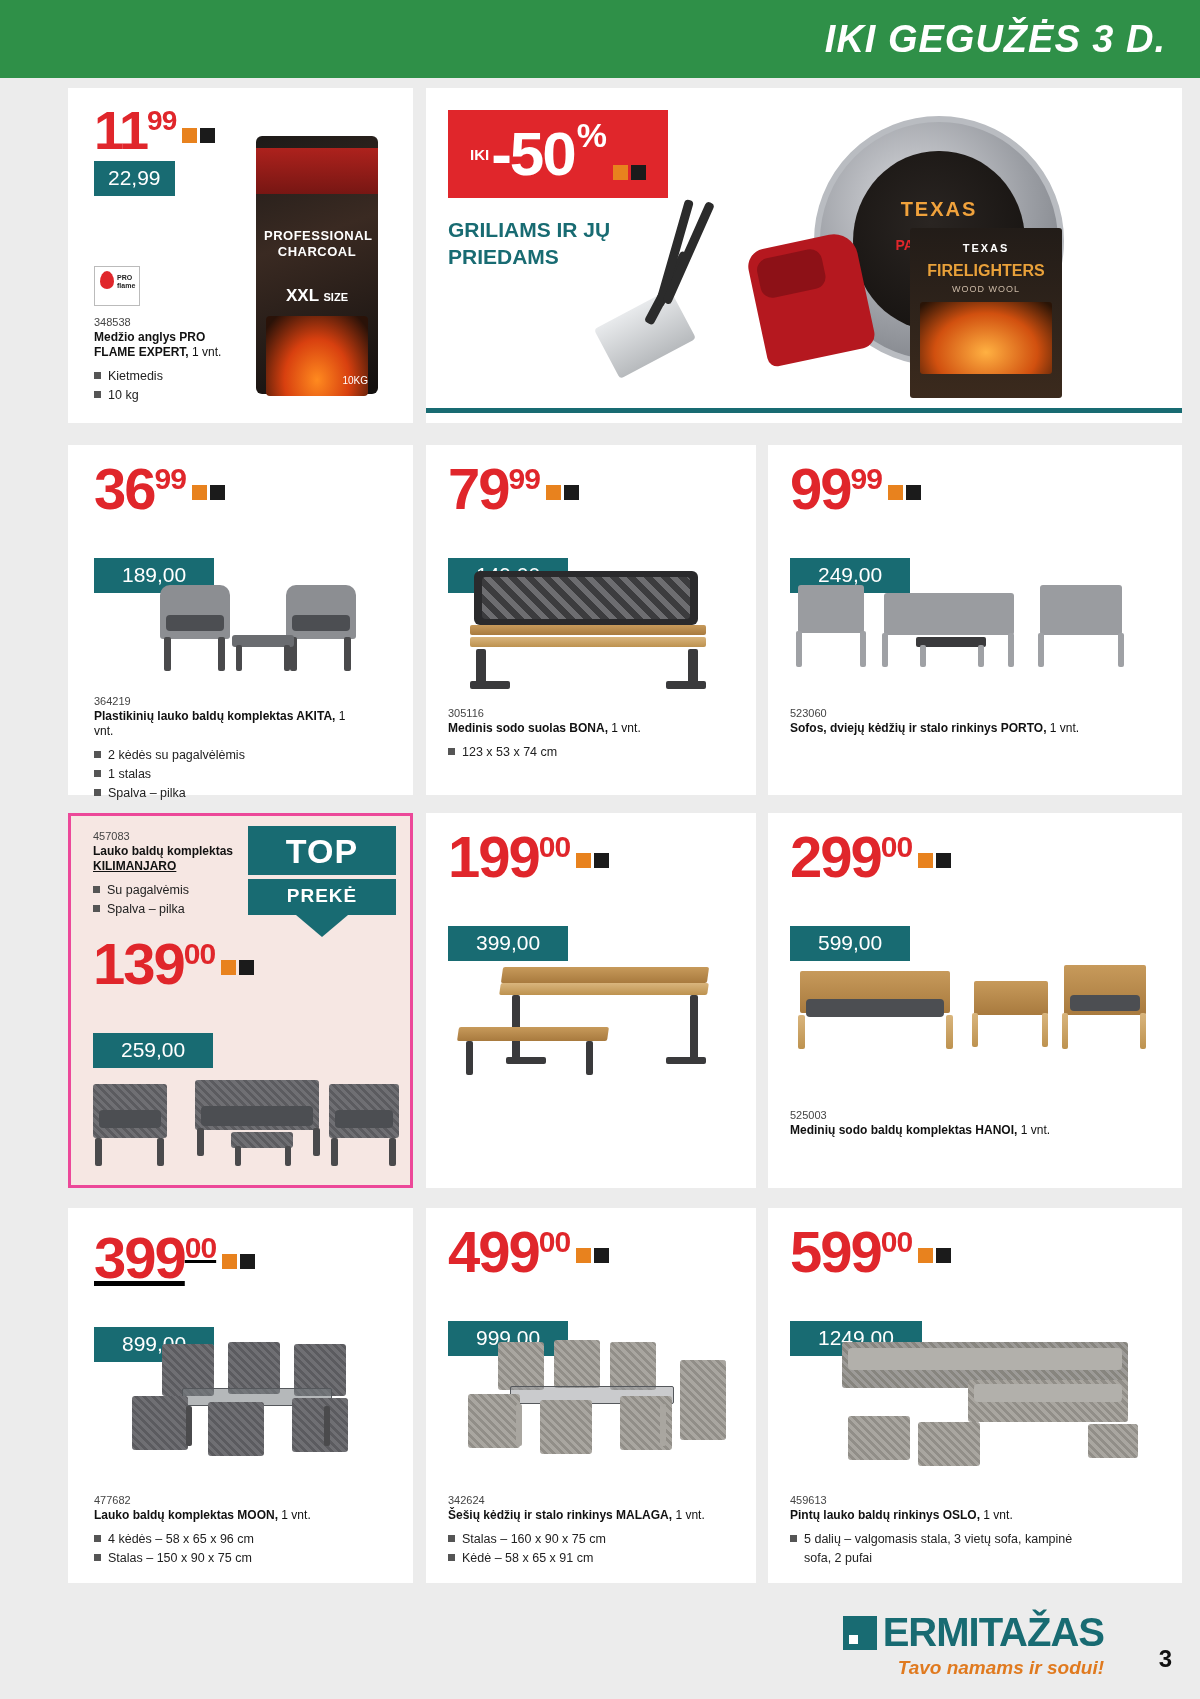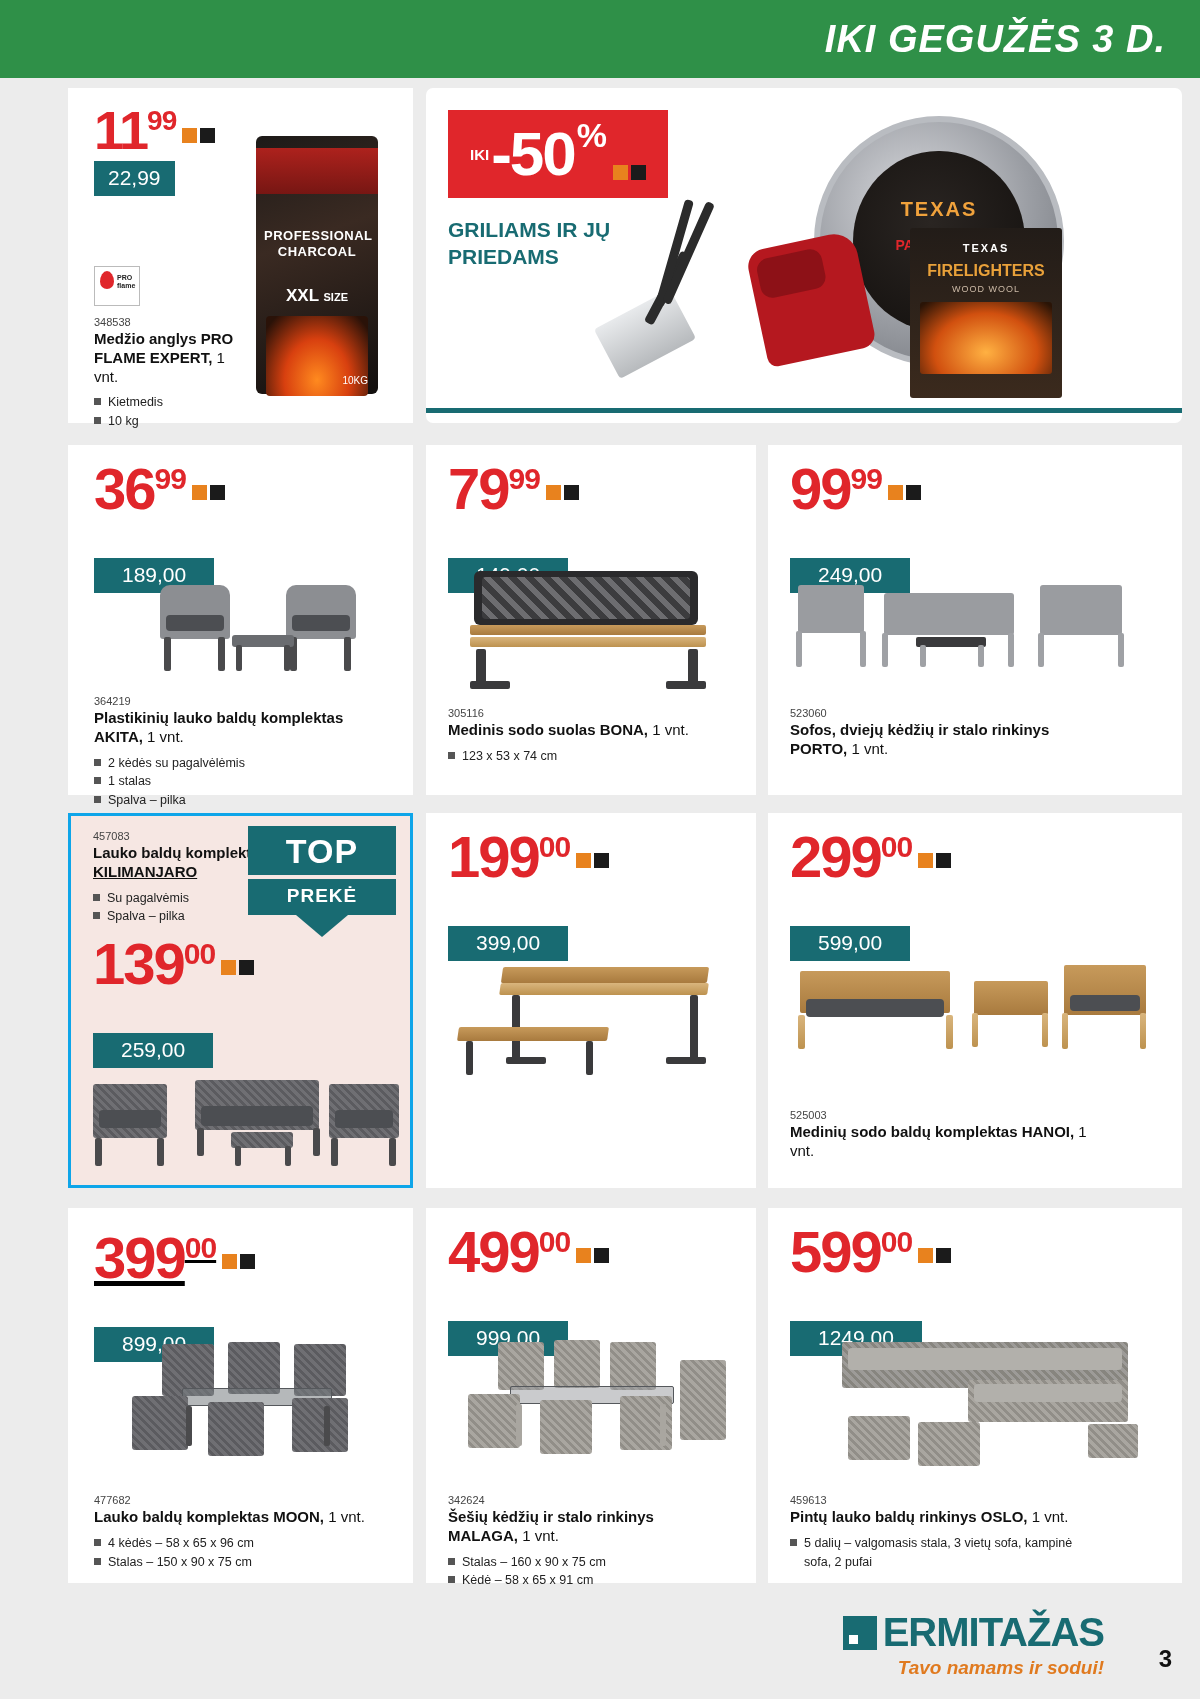--- a/index.html
+++ b/index.html
@@ -41,21 +41,21 @@
   .price.big .cent{ font-size:30px; }
   .swatches{ display:inline-flex; gap:3px; margin-left:6px; margin-top:22px; }
   .sw{ width:15px; height:15px; display:inline-block; }
   .oldprice{
     margin-top:6px; background:#186b72; color:#ffffff; font-size:21px;
     padding:5px 14px 6px 14px; display:inline-block; font-weight:normal;
   }
   .oldprice.wide{ padding-left:28px; padding-right:28px;margin-top:43px; }
   
   .code{ font-size:11px; color:#444; margin-bottom:2px; }
-  .pname{ font-size:15px; color:#111; font-weight:bold; line-height:1.25; }
+  .pname{ font-size:12px; color:#111; font-weight:bold; line-height:1.25; }
   .pname .light{ font-weight:normal; }
   .bullets{ margin-top:7px; }
   .bullet{ font-size:12.5px; color:#222; line-height:1.5; display:flex; align-items:flex-start; }
   .bullet .sq{ width:7px; height:7px; background:#555; margin-right:7px; margin-top:5px; flex:none; }
   
   .promo-card{
     position:absolute; background:#ffffff;
   }
   .red-badge{
     position:absolute; background:#e0262b; color:#fff;
@@ -77,21 +77,21 @@
   .top-badge .b2{
     background:#186b72; color:#fff; font-size:19px; font-weight:bold;
     text-align:center; padding:6px 0 8px 0; margin-top:4px; letter-spacing:1px;
   }
   .top-badge .arrow{
     width:0; height:0; margin:0 auto;
     border-left:26px solid transparent; border-right:26px solid transparent;
     border-top:22px solid #186b72;
   }
   .kili-card{
-    position:absolute; background:#f6e7e3; border:3px solid #0ea5e9;
+    position:absolute; background:#f6e7e3; border:3px solid #ec4899;
   }
   
   .footer-logo{ position:absolute; right:96px; bottom:20px; text-align:right; }
   .brand{ display:flex; align-items:center; justify-content:flex-end;}
   .brand .mark{
     width:34px; height:34px; background:#186b72; position:relative; margin-right:6px;
   }
   .brand .mark::after{
     content:""; position:absolute; left:6px; bottom:6px; width:9px; height:9px; background:#fff;
   }
@@ -219,21 +219,21 @@
             <span>Kietmedis</span>
           </div>
         <div class="bullet">
             <span class="sq"></span>
             <span>10 kg</span>
           </div>
       </div>
     </div>
   </div>
 
-  <div class="promo-card" style="left:408px; top:10px; width:756px; height:335px;border-radius:7px;">
+  <div class="promo-card" style="left:408px; top:10px; width:756px; height:335px;">
     <div class="red-badge" style="left:22px; top:22px; width:220px; height:88px;">
       <span class="iki">IKI</span>
       <span class="num">-50</span>
       <span class="pct">%</span>
       <span class="swatches" style="margin-top:36px;">
         <span class="sw" style="background:#e8821e"></span>
           <span class="sw" style="background:#1b1b1b"></span>
       </span>
     </div>
     <div class="promo-text" style="left:22px; top:128px;">

